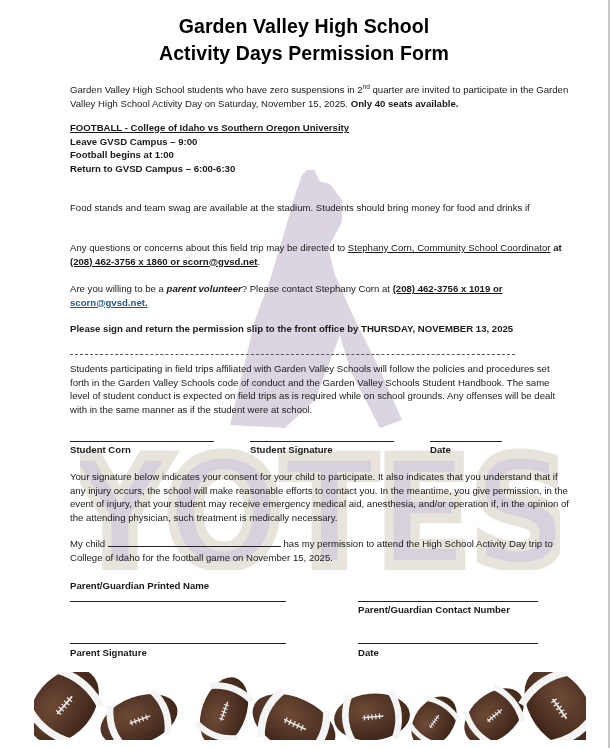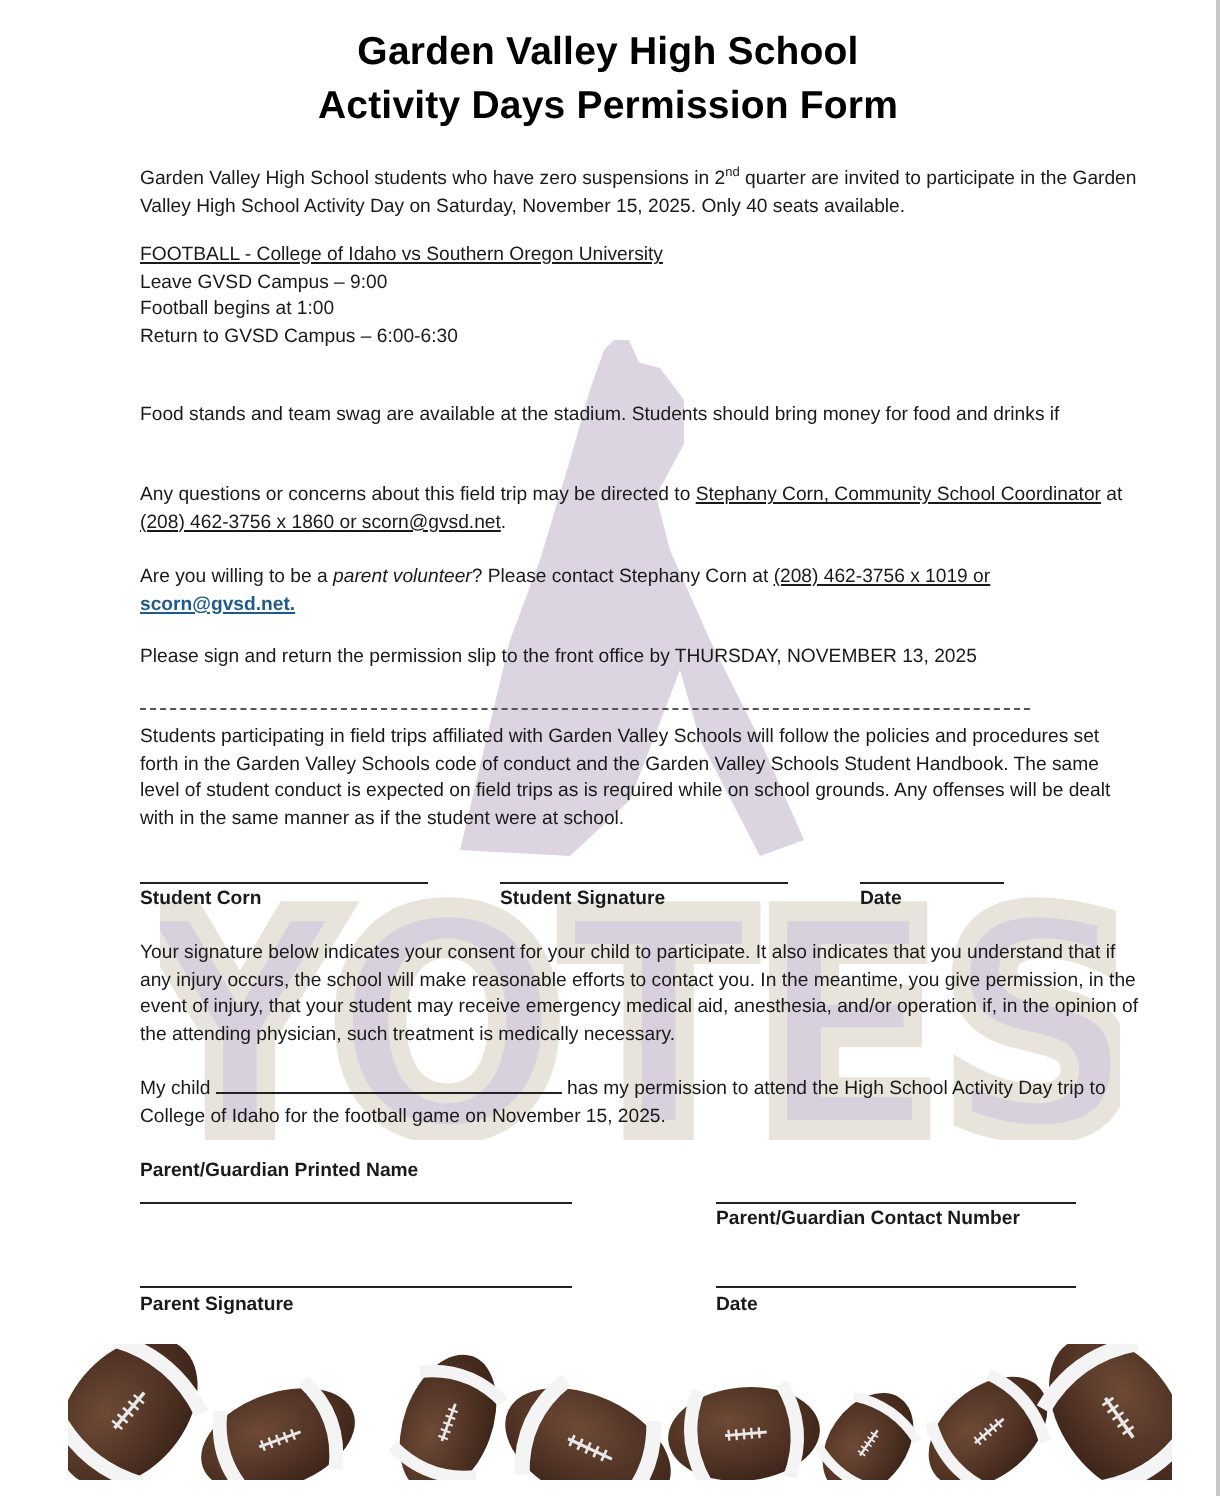--- a/index.html
+++ b/index.html
@@ -6,21 +6,21 @@
   body { width:610px; height:748px; background:#fff; position:relative; overflow:hidden;
          font-family:"Liberation Sans","DejaVu Sans",sans-serif; color:#111; }
   .page { position:absolute; left:0; top:0; width:608px; height:748px; background:#fff;
           border-right:2px solid #c8c8c8; overflow:hidden; }
   .watermark { position:absolute; left:80px; top:170px; width:480px; height:400px; z-index:0; }
   .content { position:absolute; left:0; top:0; width:608px; height:748px; z-index:1; }
   .title { position:absolute; left:0; width:608px; text-align:center; font-weight:bold;
            font-size:19.5px; color:#000; letter-spacing:0.1px; }
   .t1 { top:15px; } .t2 { top:42px; }
   .p { position:absolute; left:70px; width:500px; font-size:9.6px; line-height:13.6px; color:#1a1a1a; }
-  .b { font-weight:normal; }
+  .b { font-weight:bold; }
   .u { text-decoration:underline; }
   .i { font-style:italic;margin-top:24px; }
   .link { color:#1f5a8c; text-decoration:underline; font-weight:bold; }
   .dash { position:absolute; left:70px; top:354px; width:445px; border-top:1px dashed #555; }
   .sigline { position:absolute; border-top:1px solid #222; height:0; }
   .siglabel { position:absolute; font-weight:bold; font-size:9.6px; color:#1a1a1a; }
   .blank { display:inline-block; width:173px; border-bottom:1px solid #222; height:9px; vertical-align:baseline; }
   .balls { position:absolute; left:34px; top:672px; width:552px; height:68px; overflow:hidden; z-index:1; }
 </style>
 </head>

